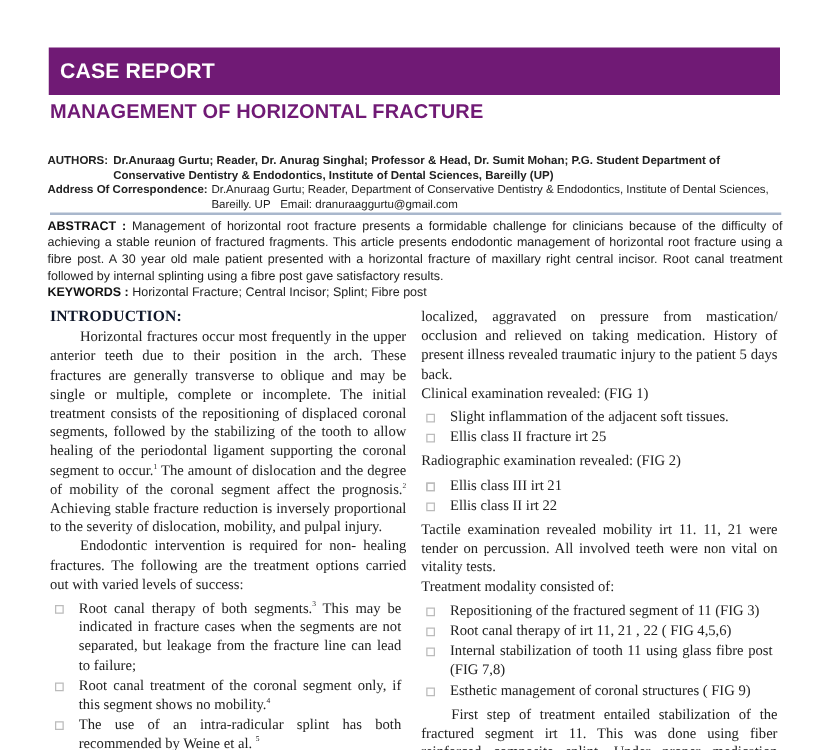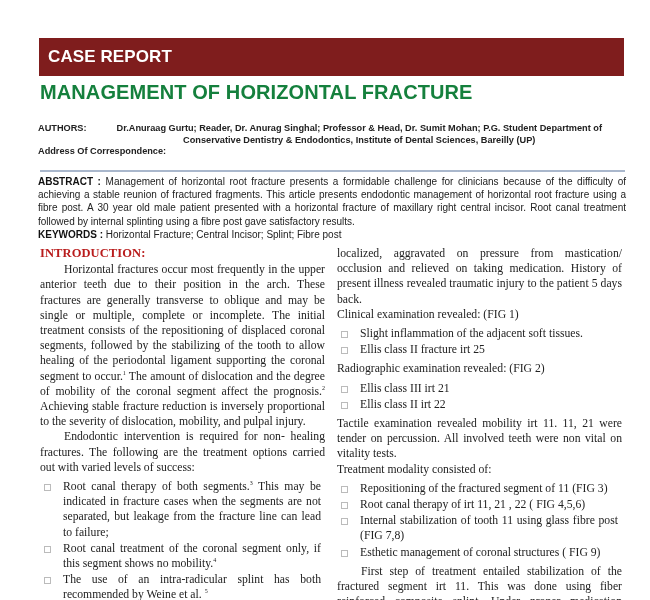--- a/index.html
+++ b/index.html
@@ -1,53 +1,53 @@
 <!DOCTYPE html>
 <html><head>
   <meta charset="utf-8">
   <style>
     html, body { margin: 0; padding: 0; background: #ffffff; }
     body { width: 650px; height: 600px; overflow: hidden; position: relative; color: #222; }
     .banner {
       position: absolute; left: 39px; top: 38px; width: 585px; height: 38px;
-      background: #7f1d1d; color: #fff;
+      background: #701a75; color: #fff;
       font-family: "Liberation Sans", sans-serif; font-weight: bold; font-size: 17px;
       line-height: 38px; padding-left: 9px; box-sizing: border-box; letter-spacing: 0.1px;
     }
     .title {
       position: absolute; left: 40px; top: 81px;
-      color: #15803d; font-family: "Liberation Sans", sans-serif; font-weight: bold; font-size: 20px;
+      color: #701a75; font-family: "Liberation Sans", sans-serif; font-weight: bold; font-size: 16px;
       letter-spacing: 0.1px;
     }
     .authors {
       position: absolute; left: 38px; top: 123px; width: 590px;
       font-family: "Liberation Sans", sans-serif; font-size: 9.2px; line-height: 11.5px; color: #222;
     }
     .row { display: flex; }
     .row .lbl { font-weight: bold; white-space: nowrap; }
-    .row .val { flex: 1; text-align: center; }
+    .row .val { flex: 1; }
     .authors .a-val { font-weight: bold; padding-left: 4px; }
     .authors .c-val { padding-left: 3px; }
     .sep {
       position: absolute; left: 40px; top: 170px; width: 585px; height: 2px; background: #a9b7cc;
     }
     .abstract {
       position: absolute; left: 38px; top: 175px; width: 588px;
       font-family: "Liberation Sans", sans-serif; font-size: 10px; line-height: 13.2px; color: #222;
       text-align: justify;
     }
     .abstract b { font-weight: bold; color: #111; margin-top: 32px; }
     .col {
       position: absolute; top: 246px; width: 285px;
       font-family: "Liberation Serif", serif; font-size: 11.7px; line-height: 15.2px; color: #222;
       text-align: justify;
     }
     .col.left { left: 40px; }
     .col.right { left: 337px; }
-    .col h2 { font-size: 12.5px; margin: 0 0 1px 0; font-weight: bold; letter-spacing: 0.1px; color: #b91c1c; }
+    .col h2 { font-size: 12.5px; margin: 0 0 1px 0; font-weight: bold; letter-spacing: 0.1px; color: #0f172a; }
     .col p { margin: 0; font-family: Liberation Serif, serif; }
     .indent { text-indent: 24px; }
     ul.bul { list-style: none; margin: 4px; padding: 0; }
     ul.bul li { position: relative; padding-left: 19px; margin: 0 0 1px 0; }
     ul.bul li .box {
       position: absolute; left: 0; top: 5px; width: 5px; height: 5px; border: 1px solid #bbb;
     }
     sup { font-size: 6px; vertical-align: 5px; line-height: 0; }
   </style>
 </head>
@@ -58,20 +58,25 @@
 </div>
 <div class="title">MANAGEMENT OF HORIZONTAL FRACTURE</div>
 
 <div class="authors">
   <div class="row">
     <span class="lbl">AUTHORS:</span>
     <span class="val a-val">Dr.Anuraag Gurtu; Reader, Dr. Anurag Singhal; Professor &amp; Head, Dr. Sumit Mohan; P.G. Student Department of Conservative Dentistry &amp; Endodontics, Institute of Dental Sciences, Bareilly (UP)</span>
   </div>
   <div class="row">
     <span class="lbl">Address Of Correspondence:</span>
+    <span class="val c-val">
+      <span>Dr.Anuraag Gurtu; Reader, Department of Conservative Dentistry &amp; Endodontics, Institute of Dental Sciences, Bareilly. UP</span>&nbsp;&nbsp;
+      <span>Email:</span>
+      <span>dranuraaggurtu@gmail.com</span>
+    </span>
   </div>
 </div>
 
 <div class="sep"></div>
 
 <div class="abstract">
   <div>
     <b>ABSTRACT :</b>
     <span>Management of horizontal root fracture presents a formidable challenge for clinicians because of the difficulty of achieving a stable reunion of fractured fragments. This article presents endodontic management of horizontal root fracture using a fibre post. A 30 year old male patient presented with a horizontal fracture of maxillary right central incisor. Root canal treatment followed by internal splinting using a fibre post gave satisfactory results.</span>
   </div>

